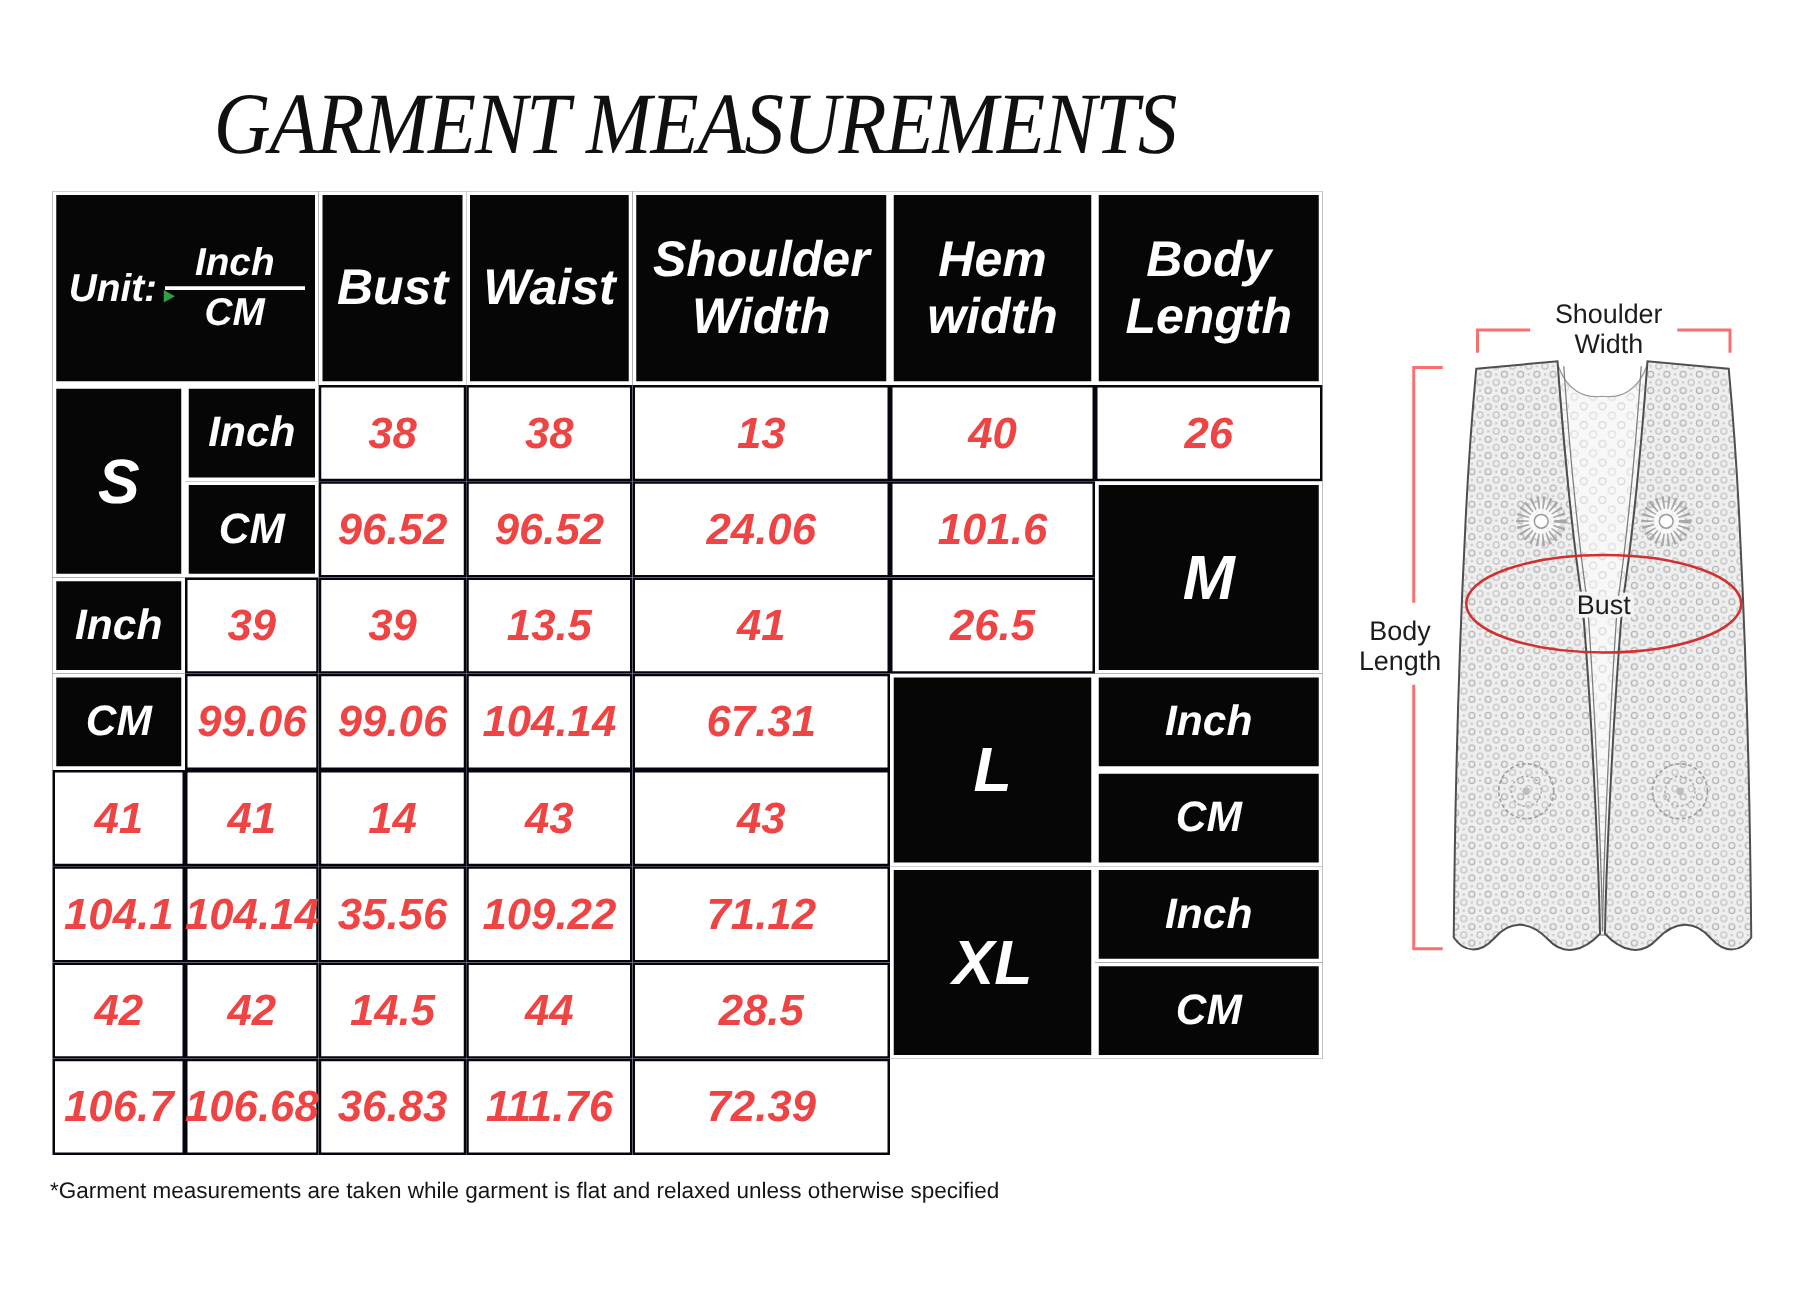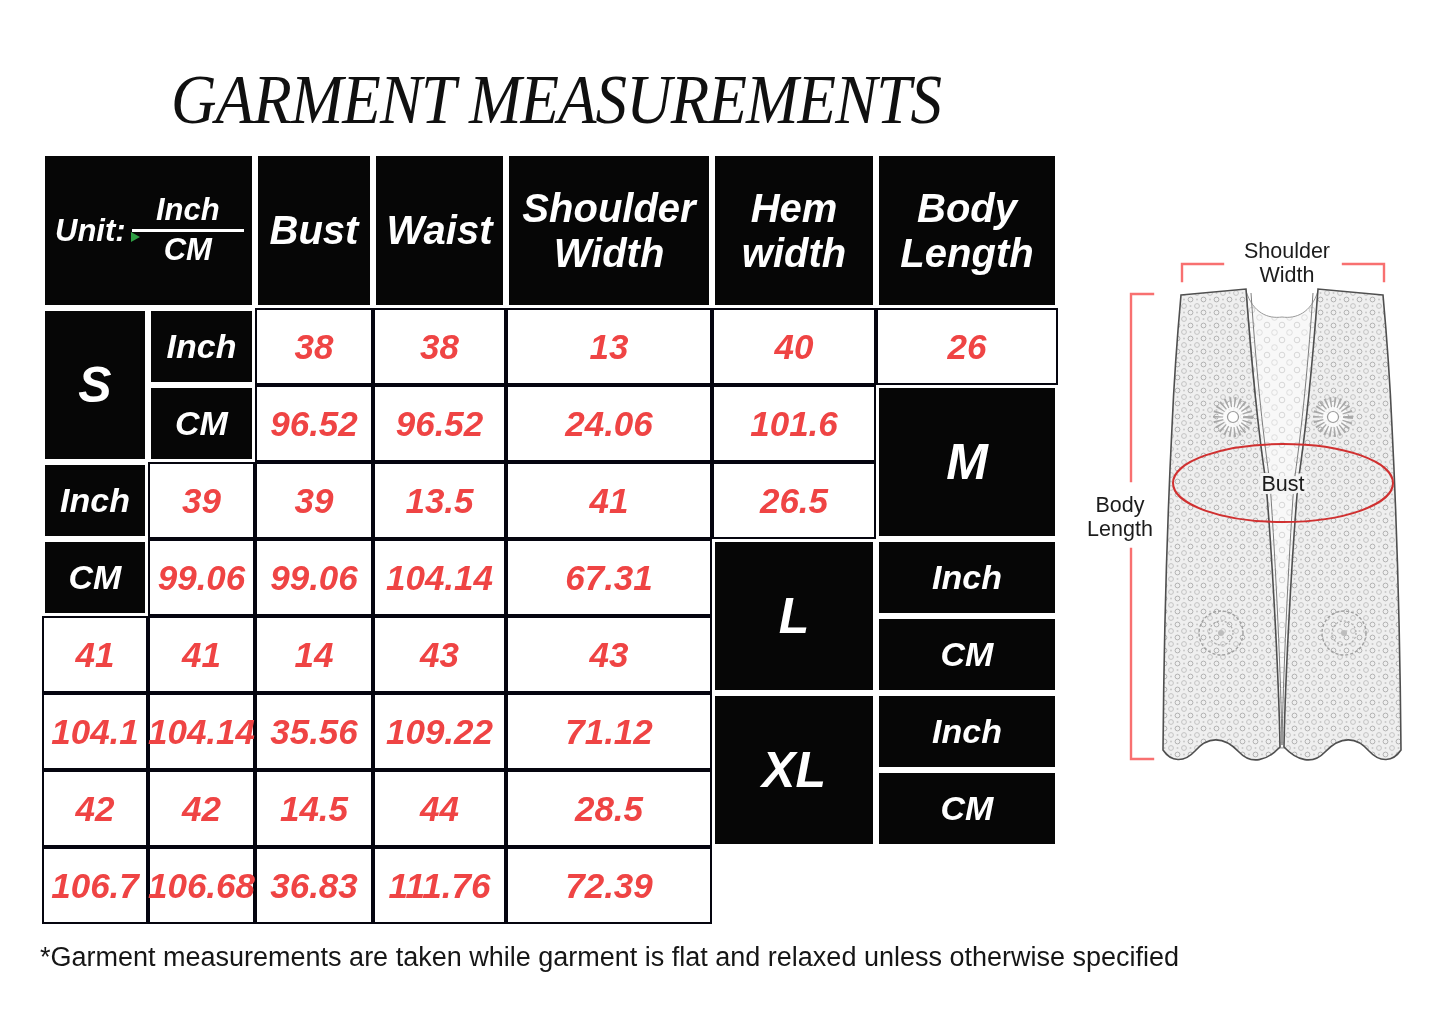--- a/index.html
+++ b/index.html
@@ -44,21 +44,21 @@
   .frac { flex: 1; display: flex; flex-direction: column; align-items: center; line-height: 1.05; font-size: 31px; }
   .frac-line { align-self: stretch; height: 3px; background: #ffffff; position: relative; margin: 2px 0; }
   .unit-cursor {
     position: absolute; left: -1px; top: 3px; width: 0; height: 0;
     border-top: 5px solid transparent; border-bottom: 5px solid transparent;
     border-left: 9px solid #2f9e44;
   }
 
   .footnote {
     position: absolute; left: 40px; top: 942px;
-    font-size: 27px; color: #161616; letter-spacing: 0;
+    font-size: 18px; color: #161616; letter-spacing: 0;
   }
 
   .diagram { position: absolute; left: 1083px; top: 231px; width: 352px; height: 564px; }
   .dlabel {
     font-family: "Liberation Sans", "DejaVu Sans", sans-serif;
     font-size: 21.5px; fill: #1c1c1c;
   }
   .bust-label { paint-order: stroke; stroke: #f4f4f4; stroke-width: 6px; }
 </style>
 </head>

